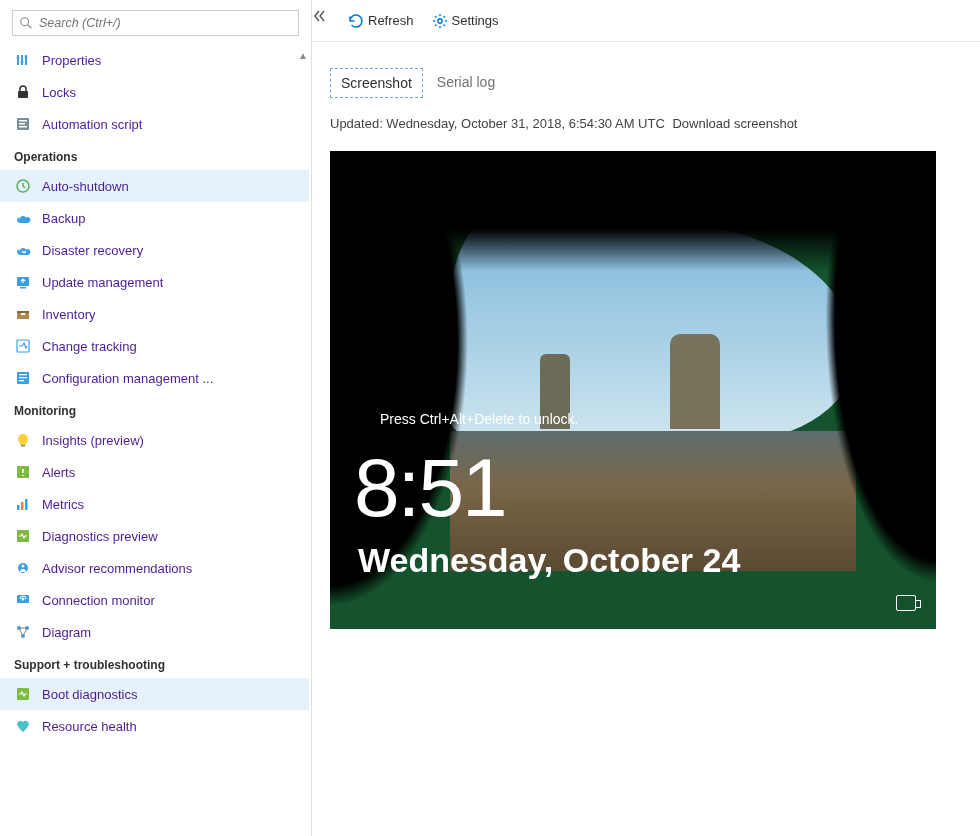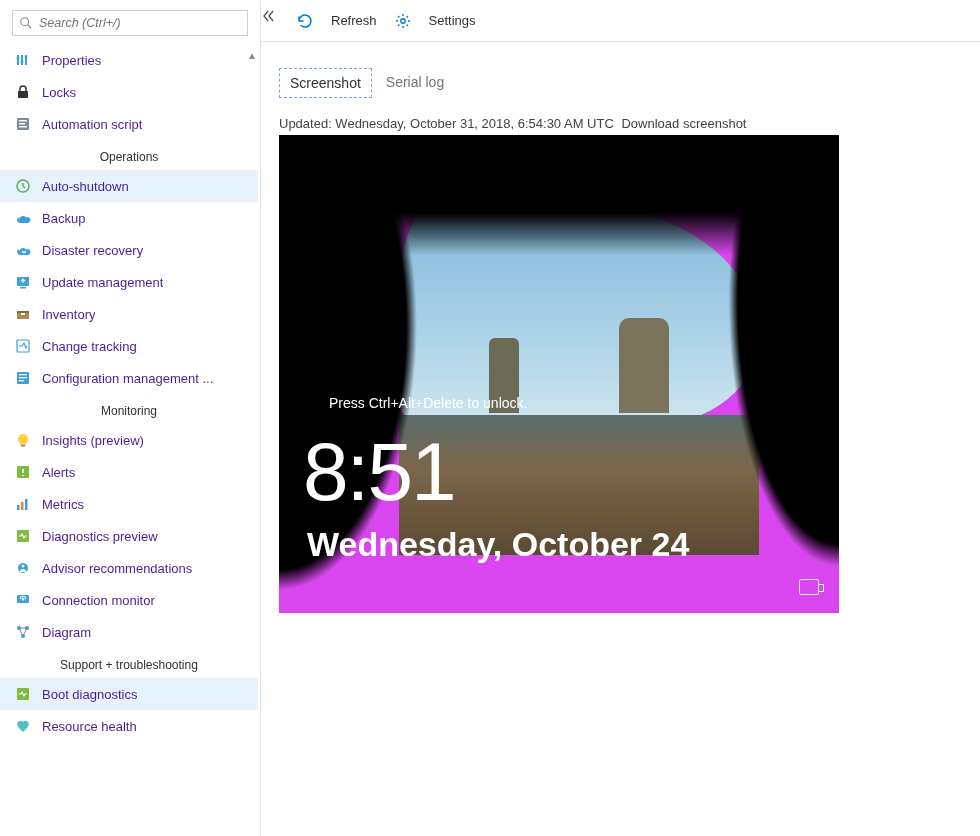--- a/index.html
+++ b/index.html
@@ -8,21 +8,21 @@
     font-size: 13px;
     color: #323130;
     background: #fff;
     width: 980px;
     height: 836px;
     overflow: hidden;
     display: flex;
   }
   
   .sidebar {
-    width: 261px;
+    width: 312px;
     height: 100%;
     border-right: 1px solid #e1e1e1;
     background: #fff;
     position: relative;
     display: flex;
     flex-direction: column;
   }
   .search-wrap {
     padding: 10px 12px 8px 12px;
   }
@@ -61,23 +61,22 @@
   .scroll-area {
     flex: 1;
     overflow-y: auto;
     padding-right: 2px;
   }
   .scroll-area::-webkit-scrollbar { width: 12px; }
   .scroll-area::-webkit-scrollbar-thumb { background: #ccc; }
   .section-header {
     padding: 10px 14px 6px 14px;
     font-size: 12px;
-    font-weight: 400;
+    font-weight: 700;
     color: #323130;
-    text-align: center;
   }
   .side-item {
     display: flex;
     align-items: center;
     height: 32px;
     padding: 0 14px;
     cursor: pointer;
     color: #4c1d95;
     gap: 10px;
   }
@@ -105,21 +104,21 @@
     display: flex;
     align-items: center;
     gap: 18px;
     border-bottom: 1px solid #e6e6e6;
     margin-left: -18px;
     padding-left: 36px;
   }
   .toolbtn {
     display: flex;
     align-items: center;
-    gap: 18px;
+    gap: 4px;
     font-size: 13px;
     color: #323130;
     cursor: pointer;
     justify-content: space-between;
   }
   .toolbtn svg { width: 16px; height: 16px; }
   .tabs {
     display: flex;
     gap: 4px;
     margin-top: 26px;
@@ -135,24 +134,24 @@
     color: #323130;
     border: 1px dashed #7aa7d6;
   }
   .update-line {
     margin-top: 18px;
     font-size: 13px;
     color: #444;
   }
   .update-line a { color: #404040; text-decoration: none; margin-left: 4px; margin-top: 31px; }
   .screenshot-img {
-    margin-top: 4px;
-    width: 560px;
+    margin-top: 20px;
+    width: 606px;
     height: 478px;
-    background: #d946ef;
+    background: #14532d;
     position: relative;
     overflow: hidden;
   }
   .sky {
     position: absolute;
     left: 120px; top: 70px; right: 80px; height: 220px;
     background: linear-gradient(to bottom, #7fb6d9 0%, #a9d1e6 55%, #cfe5ef 100%);
     border-radius: 10% 50% 30% 10% / 40% 60% 40% 10%;
   }
   .beach {

